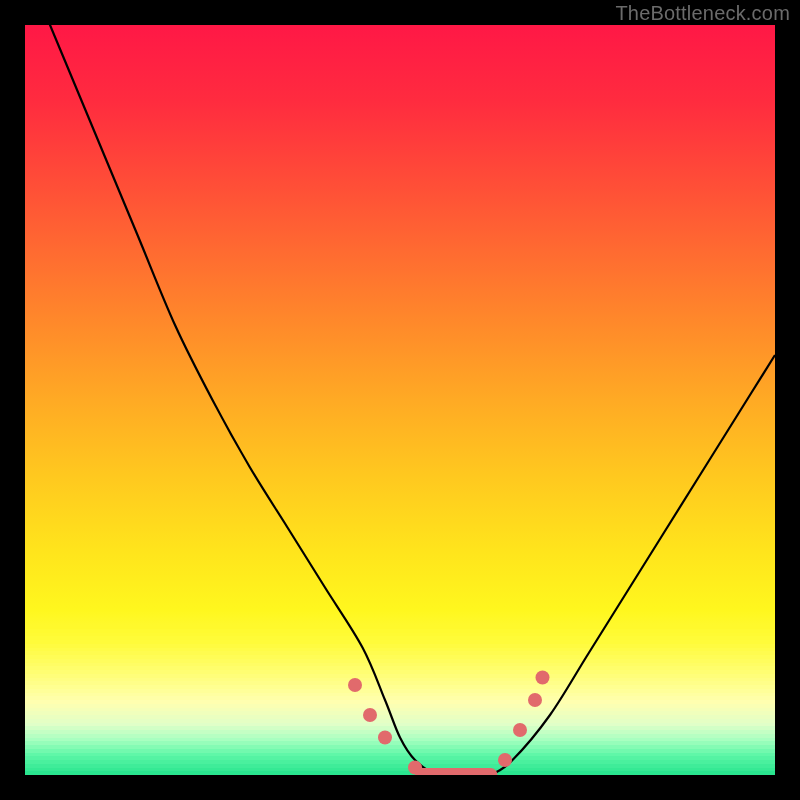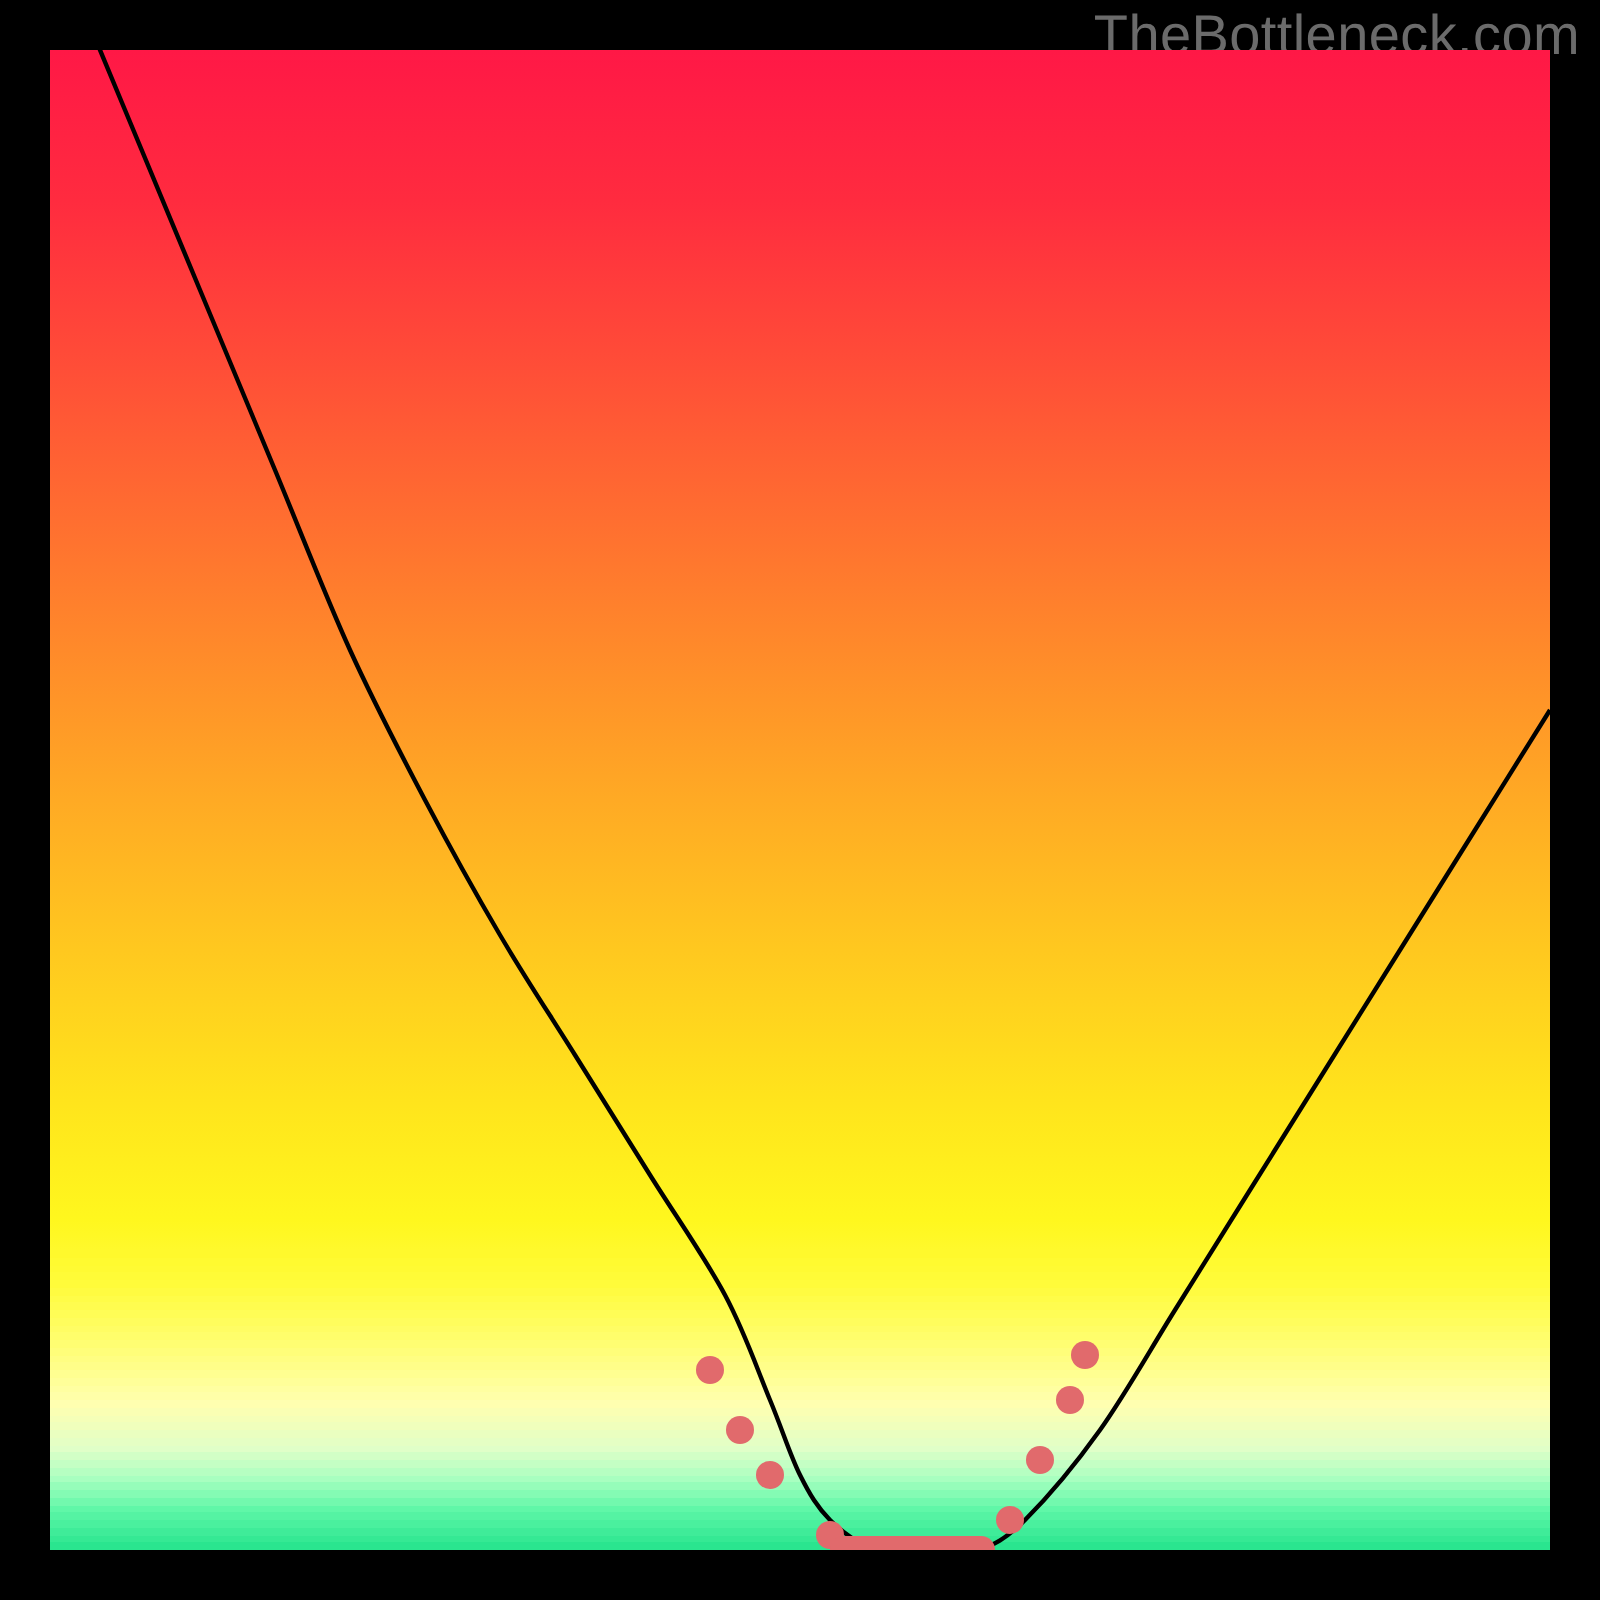--- a/index.html
+++ b/index.html
@@ -37,21 +37,21 @@
     position: absolute;
     inset: 0;
     width: 750px;
     height: 750px;
   }
   .watermark {
     position: absolute;
     top: 2px;
     right: 10px;
     color: #6b6b6b;
-    font-size: 28px;
+    font-size: 20px;
     letter-spacing: 0.2px;
     font-weight: 400;
   }
 </style>
 </head>
 <body>
 
 <div class="frame">
   <div class="watermark">TheBottleneck.com</div>
   <div class="plot">

